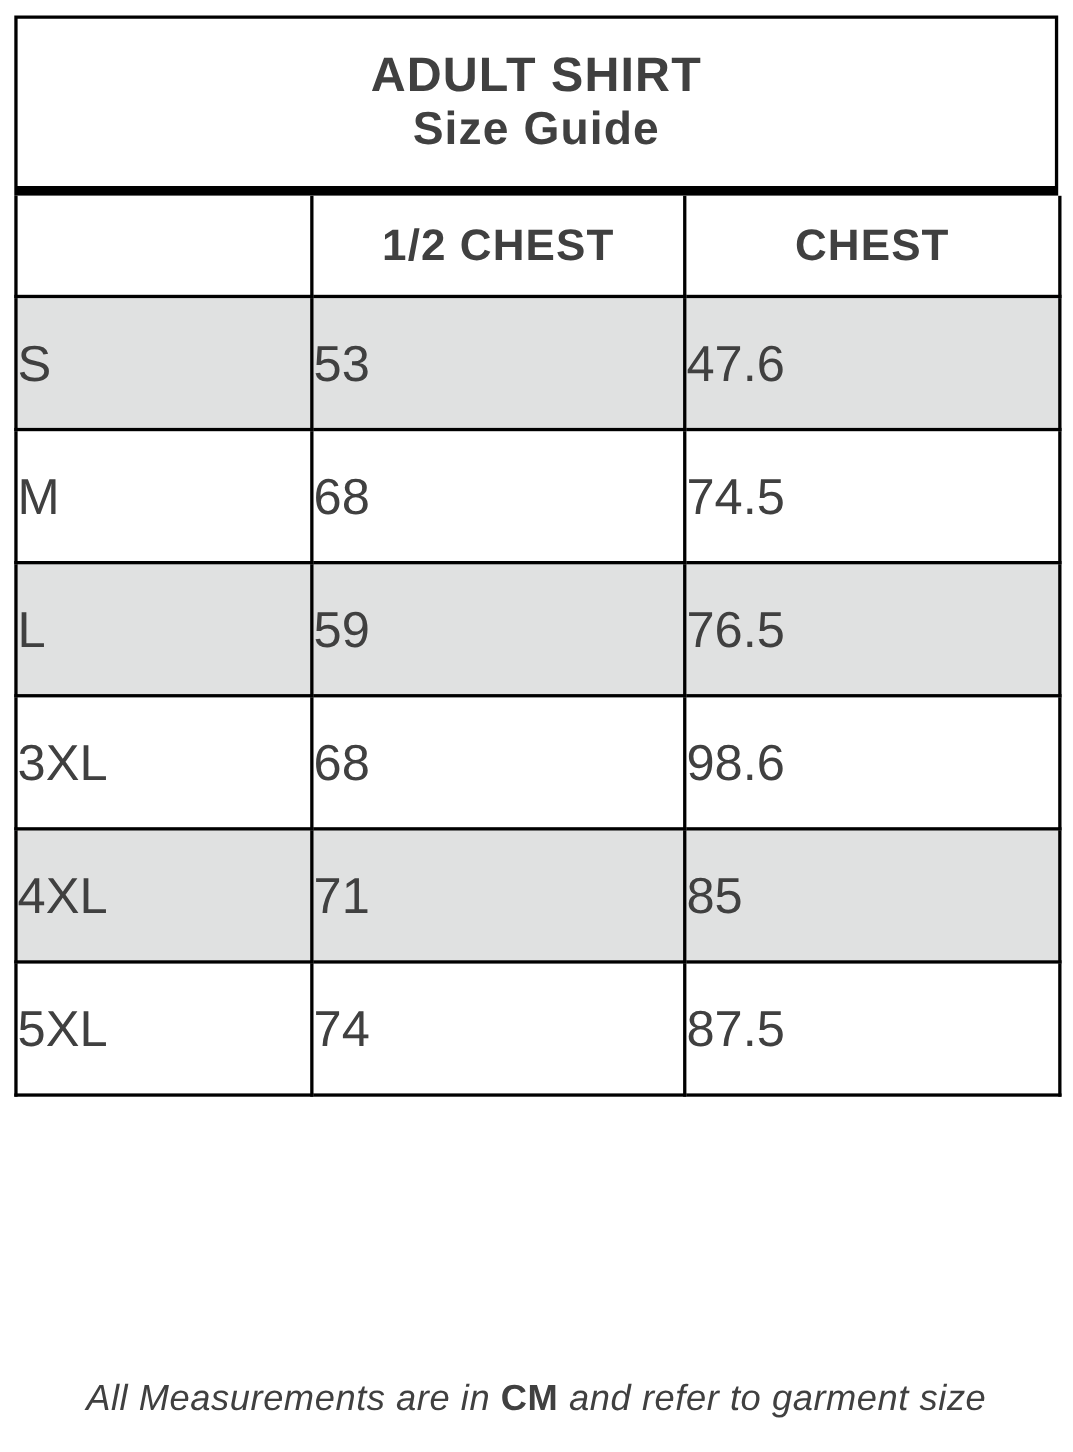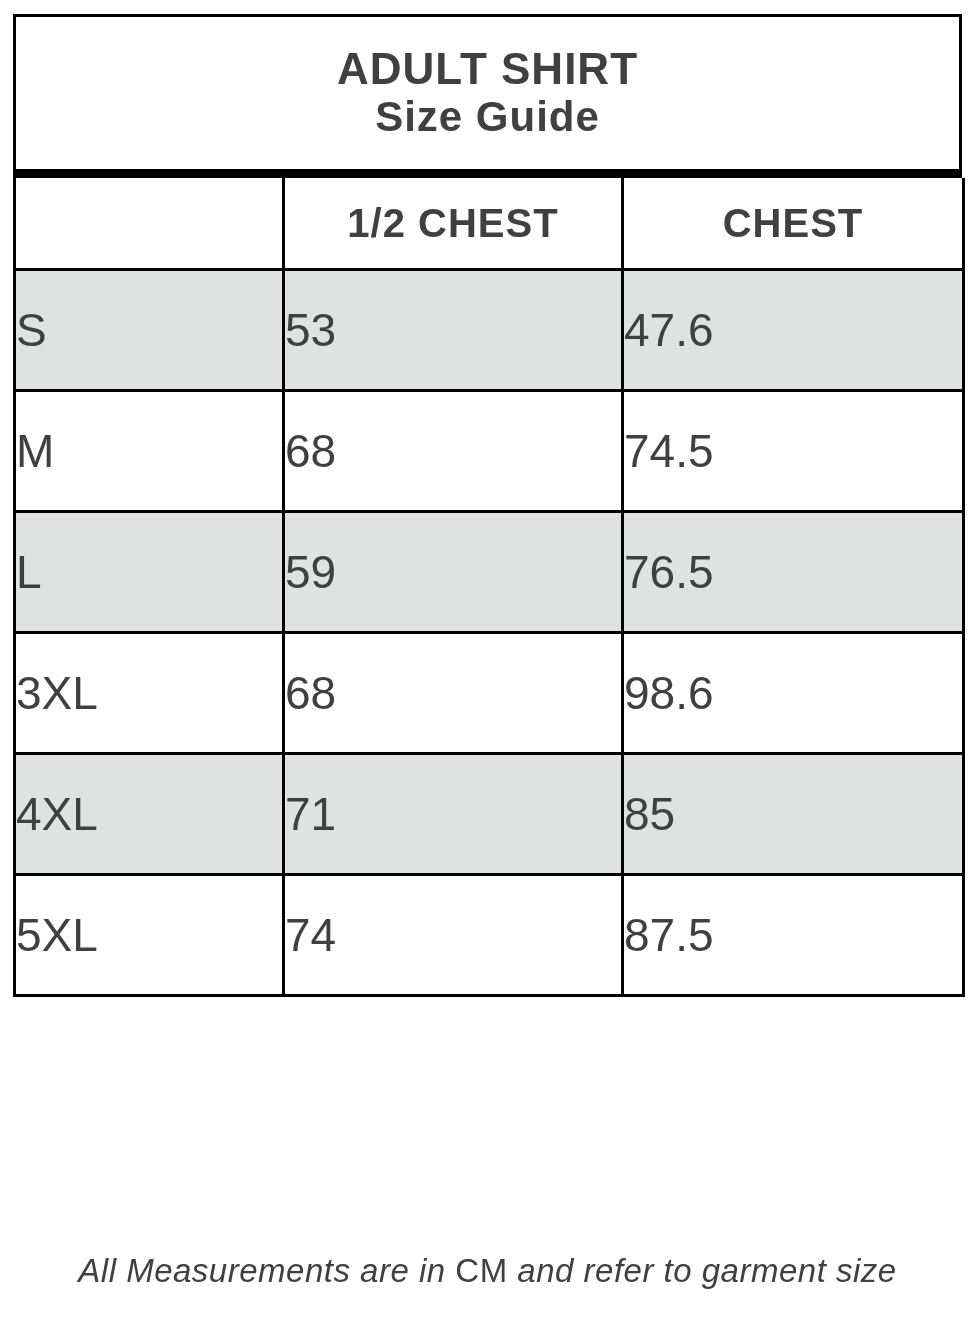--- a/index.html
+++ b/index.html
@@ -77,21 +77,21 @@
     top: 1252px;
     width: 100%;
     text-align: center;
     font-size: 33px;
     font-style: italic;
     font-weight: 400;
     letter-spacing: 0.5px;
   }
   .footer-note .unit {
     font-style: normal;
-    font-weight: 400;
+    font-weight: 700;
   }
 </style>
 </head>
 <body>
 
 <div class="page">
 
   <div class="guide">
 
     <div class="title-box">

